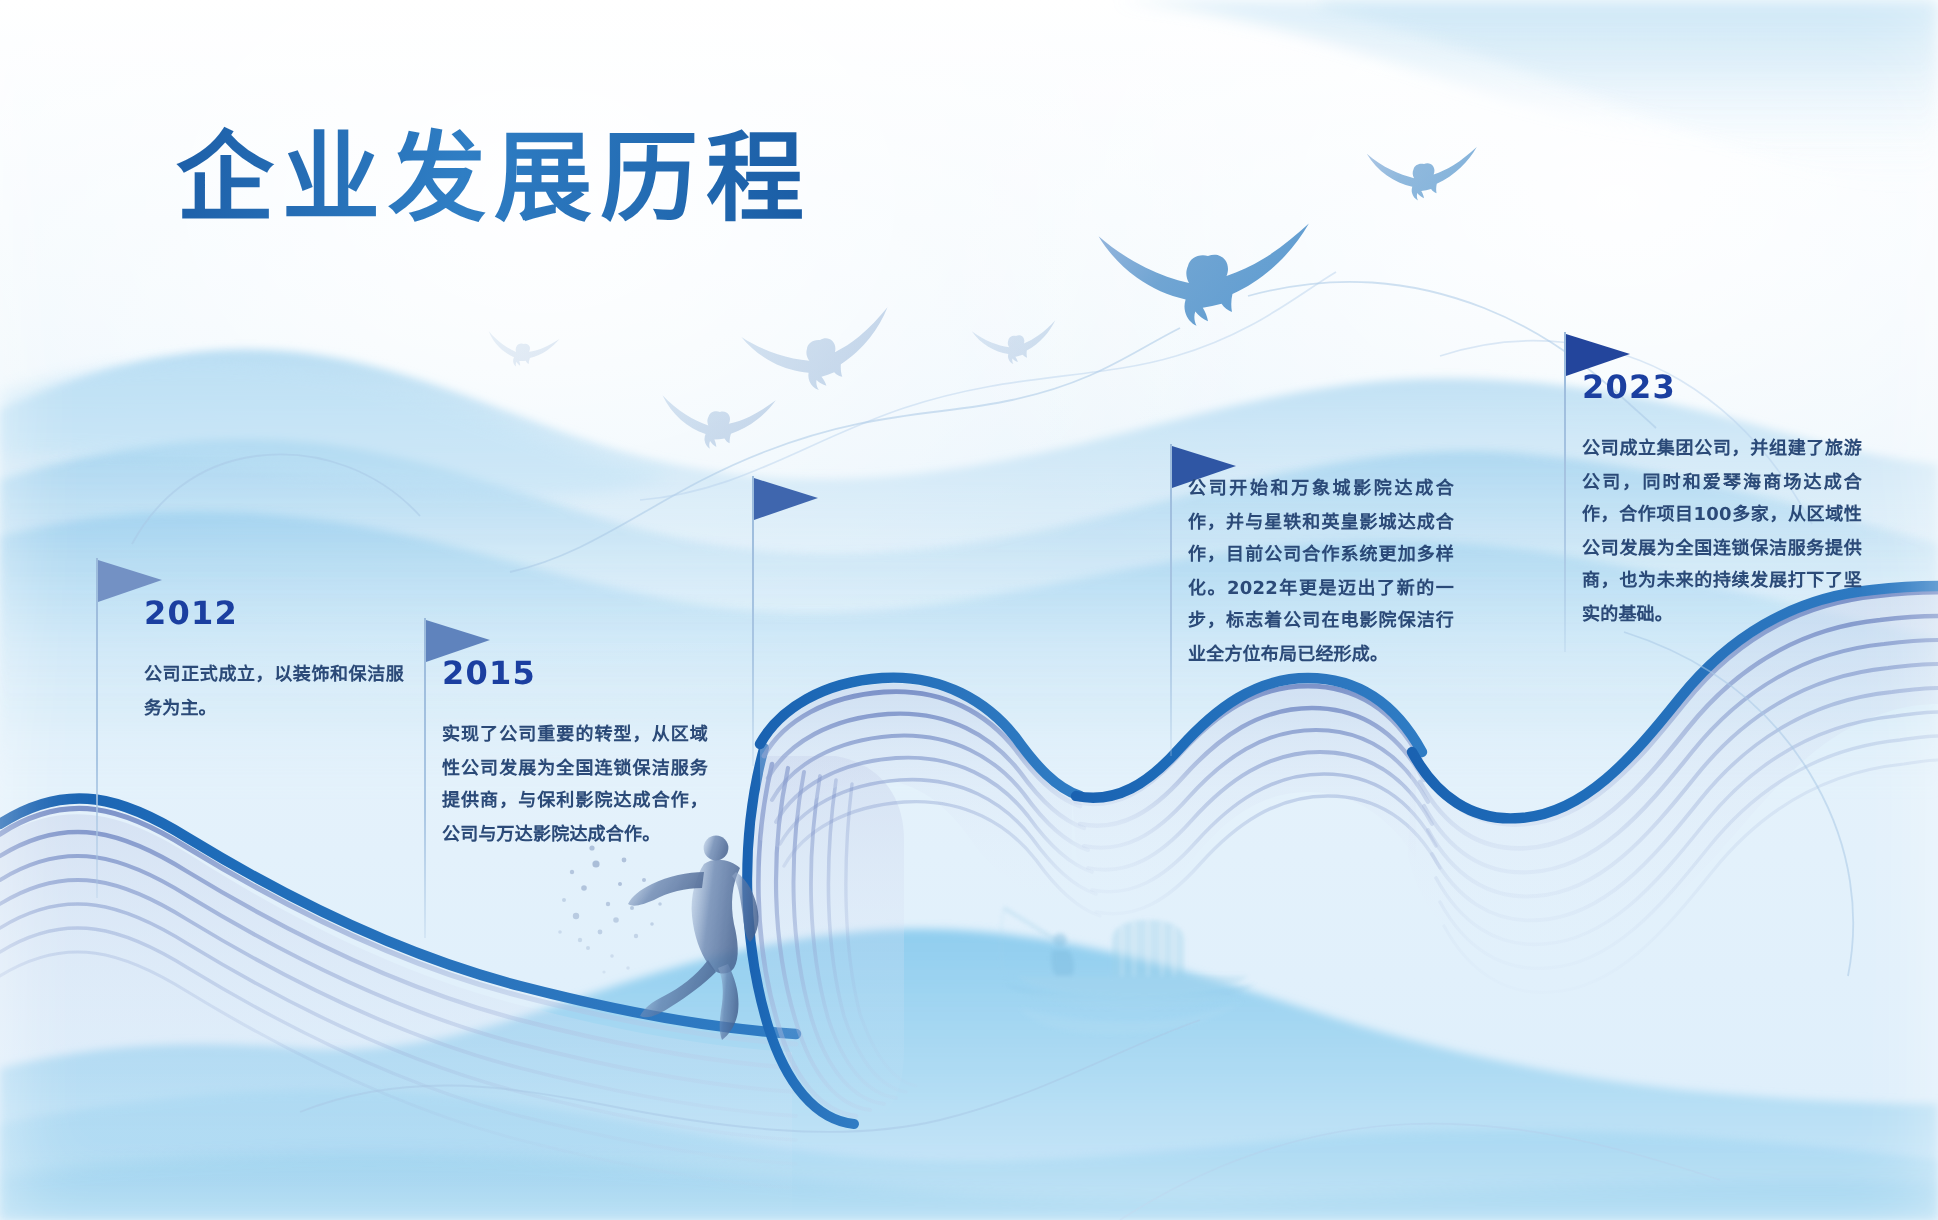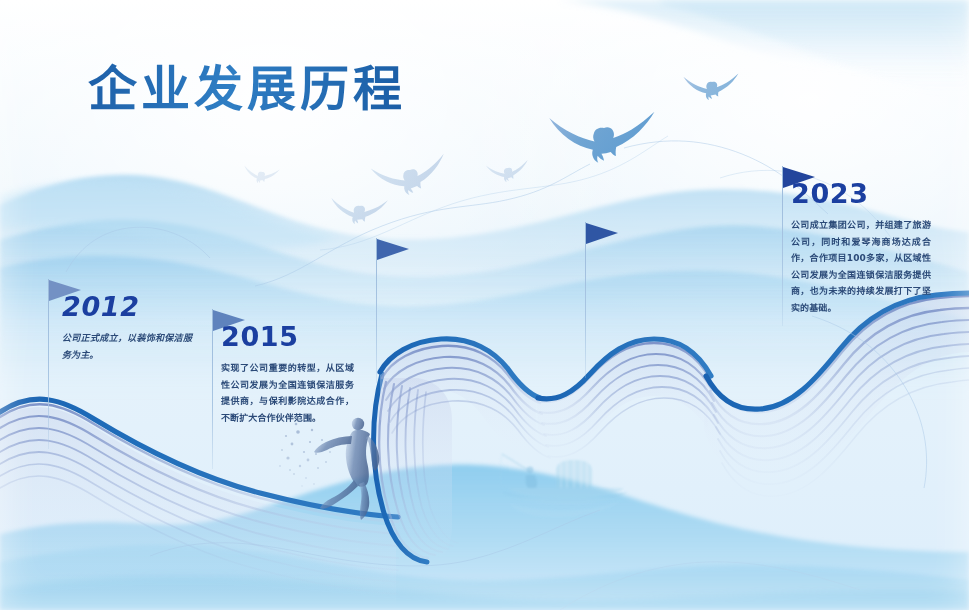--- a/index.html
+++ b/index.html
@@ -49,32 +49,32 @@
     background:linear-gradient(100deg,#1d5fa8 0%, #2f7ec4 45%, #1a5ca4 100%);
     -webkit-background-clip:text; background-clip:text;
     -webkit-text-fill-color:transparent; color:#1d5fa8;
     white-space:nowrap;
   }
 
   
   .milestone { position:absolute; z-index:15; }
   .ms-year {
     font-family:"DejaVu Sans","Liberation Sans",sans-serif;
-    font-size:27px; font-weight:700; letter-spacing:.6px;
+    font-size:16px; font-weight:700; letter-spacing:.6px;
     color:#1b3fa0; line-height:24px; margin-bottom:11px;
     white-space:nowrap;
   }
   .ms-desc {
     font-size:9px; line-height:16.5px; color:#2b4a78;
     font-weight:700; letter-spacing:.1px;
     font-family:"DejaVu Sans","Liberation Sans",sans-serif;
     text-align:justify;
   }
 
-  #ms-2012      { left:62px;  top:295px; width:130px;font-style:italic; }
+  #ms-2012      { left:72px;  top:295px; width:130px; }
   #ms-2015      { left:221px; top:325px; width:133px; }
   #ms-2019      { left:385px; top:252px; width:145px; }
   #ms-20212022  { left:594px; top:237px; width:133px; }
   #ms-2023      { left:791px; top:182px; width:140px; }
 
   
   .flag { position:absolute; z-index:14; }
   .flag .pole {
     position:absolute; left:0; top:0;
     width:1.4px; background:linear-gradient(180deg,#9bbadb 0%, #a9c6e3 60%, rgba(169,198,227,.25) 100%);
@@ -449,25 +449,26 @@
 
   <div id="page-title">企业发展历程</div>
 
   <div class="milestone" id="ms-2012">
     <div class="ms-year">2012</div>
     <div class="ms-desc">公司正式成立，以装饰和保洁服务为主。</div>
   </div>
 
   <div class="milestone" id="ms-2015">
     <div class="ms-year">2015</div>
-    <div class="ms-desc">实现了公司重要的转型，从区域性公司发展为全国连锁保洁服务提供商，与保利影院达成合作，不断扩大合作伙伴范围。</div>
+    <div class="ms-desc">实现了公司重要的转型，从区域性公司发展为全国连锁保洁服务提供商，与保利影院达成合作，公司与万达影院达成合作。</div>
   </div>
 
 
   <div class="milestone" id="ms-20212022">
+    <div class="ms-desc">公司开始和万象城影院达成合作，并与星轶和英皇影城达成合作，目前公司合作系统更加多样化。2022年更是迈出了新的一步，标志着公司在电影院保洁行业全方位布局已经形成。</div>
   </div>
 
   <div class="milestone" id="ms-2023">
     <div class="ms-year">2023</div>
     <div class="ms-desc">公司成立集团公司，并组建了旅游公司，同时和爱琴海商场达成合作，合作项目100多家，从区域性公司发展为全国连锁保洁服务提供商，也为未来的持续发展打下了坚实的基础。</div>
   </div>
 
   <div class="vignette"></div>
 </div>
 

